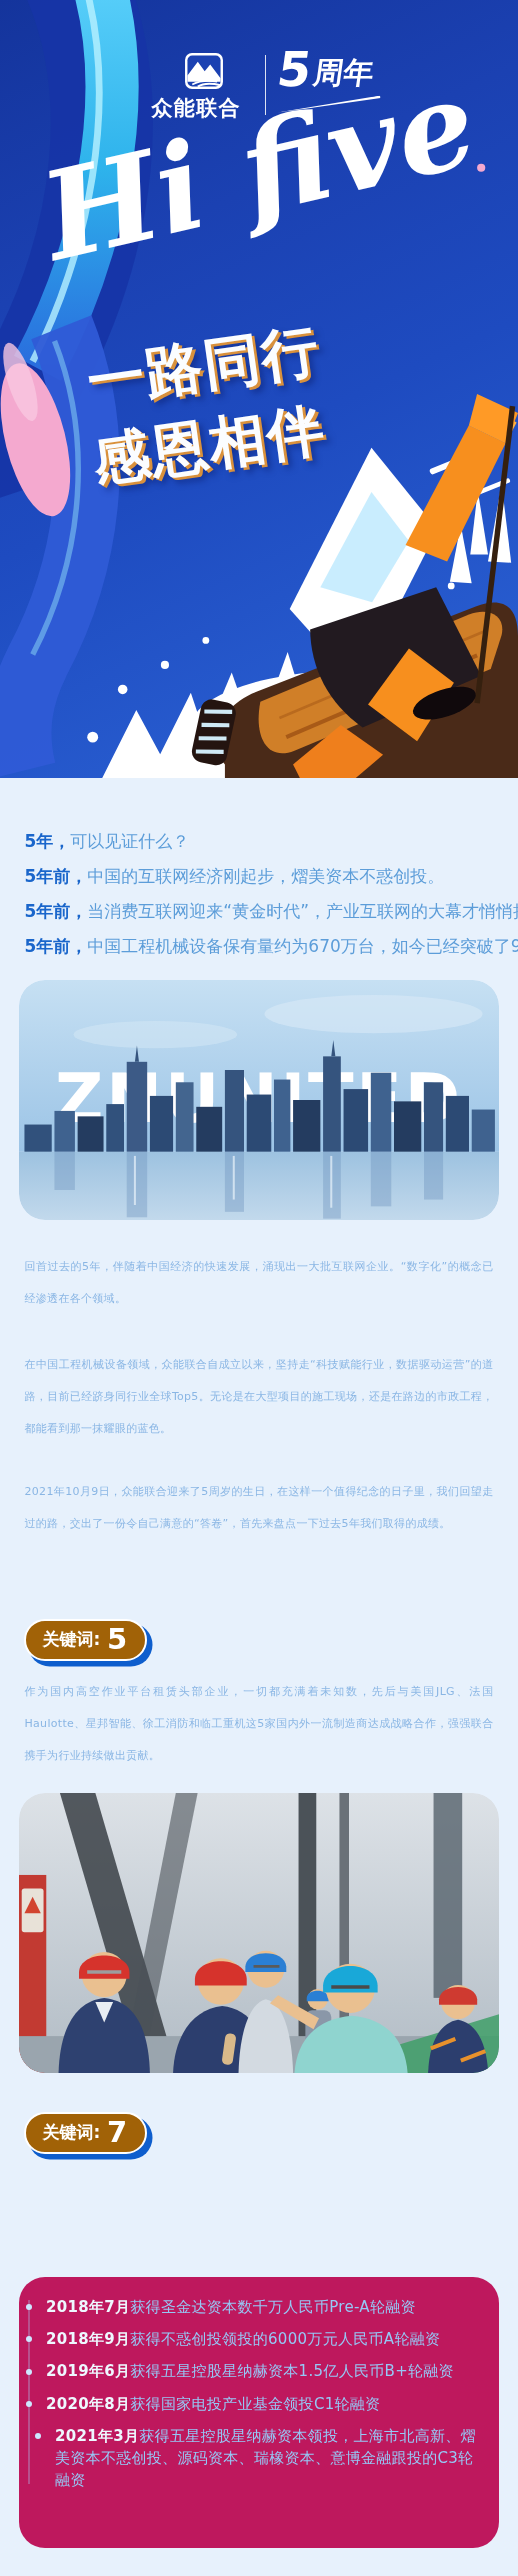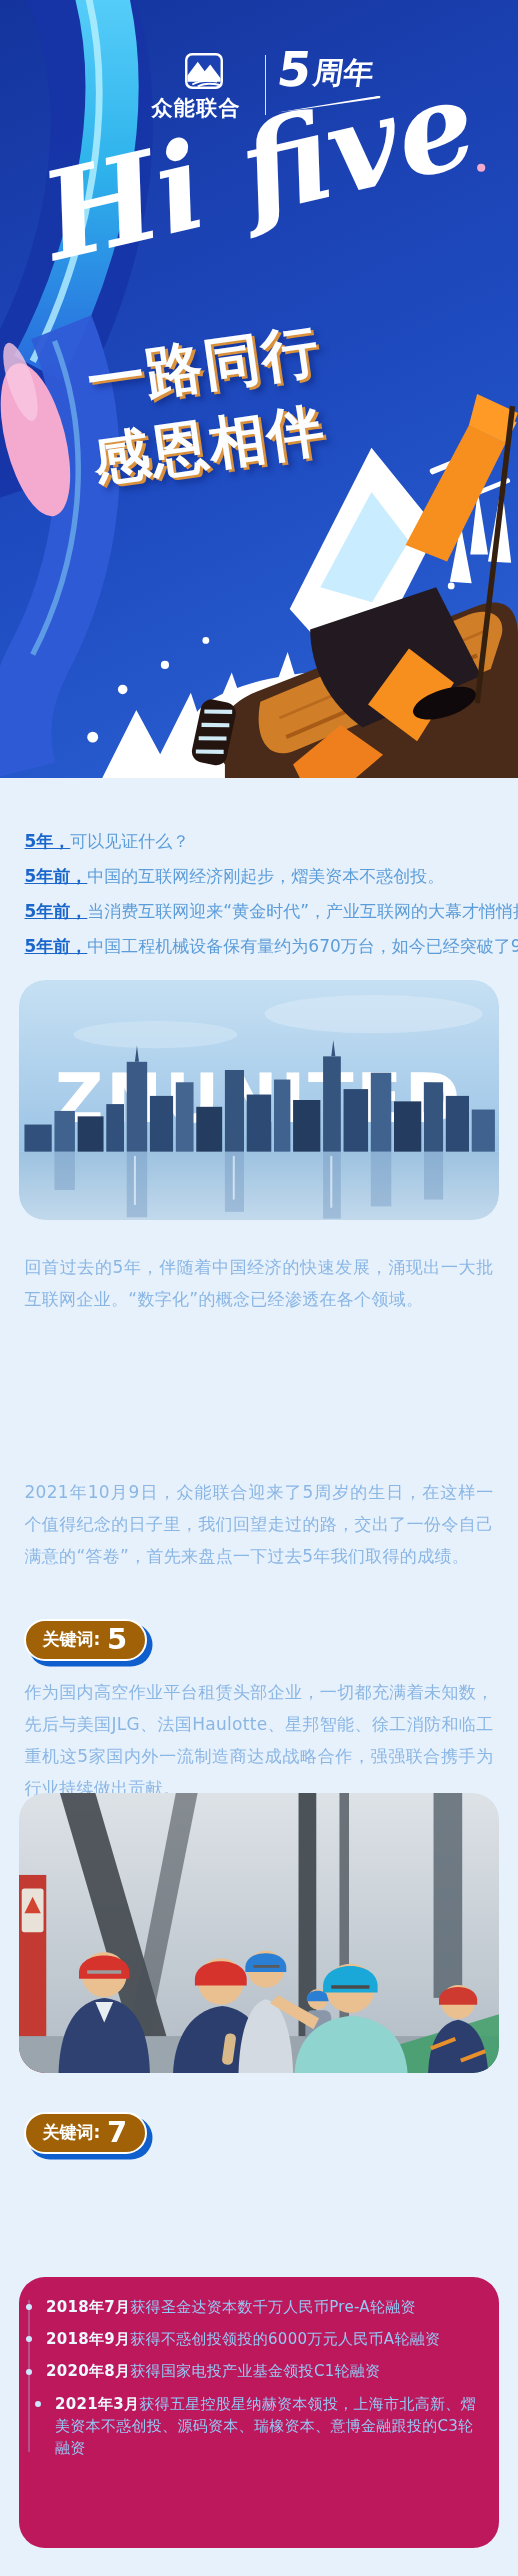--- a/index.html
+++ b/index.html
@@ -29,23 +29,23 @@
                font-size:121px;line-height:1;color:#ffffff;transform:rotate(-13deg);}
   .hero-slogan{position:absolute;left:59px;top:326px;width:300px;transform:rotate(-8deg);
                color:#fbfdff;font-weight:900;font-size:57px;line-height:79px;text-align:center;
                letter-spacing:1.4px;white-space:nowrap;
                text-shadow:2.7px 2.7px 0 #d9913c, 5.5px 6.1px 6.8px rgba(10,30,110,.55);}
   .hero-slogan .l2{display:block;margin-left:-11px;}
 
   
   .intro{position:absolute;left:24.5px;top:824px;width:469px;}
   .intro-line{height:35px;line-height:35px;font-size:17px;color:#5c9dd9;white-space:nowrap;}
-  .intro-line .pfx{color:#1a66cb;font-weight:bold;text-decoration:underline;}
-
-  .para{position:absolute;left:24.5px;width:469px;margin:0;font-size:17px;line-height:32px;
+  .intro-line .pfx{color:#1a66cb;font-weight:bold;}
+
+  .para{position:absolute;left:24.5px;width:469px;margin:0;font-size:11px;line-height:32px;
         color:#8ab6e4;text-align:justify;letter-spacing:0.3px;}
   .para-1{top:1251px;}
   .para-2{top:1349px;}
   .para-3{top:1476px;}
   .para-4{top:1676px;}
   .para-5{top:2165px;}
 
   .photo{position:absolute;left:19px;width:480px;border-radius:26px;display:block;}
   .city-photo{top:980px;height:240px;}
   .workers-photo{top:1793px;height:280px;}
@@ -233,20 +233,21 @@
       </g>
       <g stroke="#eaf4fb" stroke-width="3" opacity=".7">
         <path d="M170,258 L170,330"></path>
           <path d="M315,258 L315,322"></path>
           <path d="M458,258 L458,334"></path>
       </g>
     </g>
   </svg>
 
   <p class="para para-1">回首过去的5年，伴随着中国经济的快速发展，涌现出一大批互联网企业。“数字化”的概念已经渗透在各个领域。</p>
+  <p class="para para-2">在中国工程机械设备领域，众能联合自成立以来，坚持走“科技赋能行业，数据驱动运营”的道路，目前已经跻身同行业全球Top5。无论是在大型项目的施工现场，还是在路边的市政工程，都能看到那一抹耀眼的蓝色。</p>
   <p class="para para-3">2021年10月9日，众能联合迎来了5周岁的生日，在这样一个值得纪念的日子里，我们回望走过的路，交出了一份令自己满意的“答卷”，首先来盘点一下过去5年我们取得的成绩。</p>
 
   <div class="keyword-badge kw5">
     <span class="kw-label">关键词:</span>
     <span class="kw-num">5</span>
   </div>
 
   <p class="para para-4">作为国内高空作业平台租赁头部企业，一切都充满着未知数，先后与美国JLG、法国Haulotte、星邦智能、徐工消防和临工重机这5家国内外一流制造商达成战略合作，强强联合携手为行业持续做出贡献。</p>
 
   <svg class="photo workers-photo" viewBox="0 0 704 410" preserveAspectRatio="none">
@@ -313,20 +314,21 @@
 
   <div class="fund-box">
     <ul class="fund-list">
       <div class="fund-rail"></div>
 
     <li class="fund-item"><span class="fund-dot"></span><span class="fund-date">2018年7月</span><span class="fund-text">获得圣金达资本数千万人民币Pre-A轮融资</span></li>
 
     <li class="fund-item"><span class="fund-dot"></span><span class="fund-date">2018年9月</span><span class="fund-text">获得不惑创投领投的6000万元人民币A轮融资</span></li>
 
 
+    <li class="fund-item"><span class="fund-dot"></span><span class="fund-date">2019年6月</span><span class="fund-text">获得五星控股星纳赫资本1.5亿人民币B+轮融资</span></li>
 
     <li class="fund-item"><span class="fund-dot"></span><span class="fund-date">2020年8月</span><span class="fund-text">获得国家电投产业基金领投C1轮融资</span></li>
 
 
     <li class="fund-item"><span class="fund-dot"></span><span class="fund-date">2021年3月</span><span class="fund-text">获得五星控股星纳赫资本领投，上海市北高新、熠美资本不惑创投、源码资本、瑞橡资本、意博金融跟投的C3轮融资</span></li>
   </ul>
   </div>
 
 </div>
 

